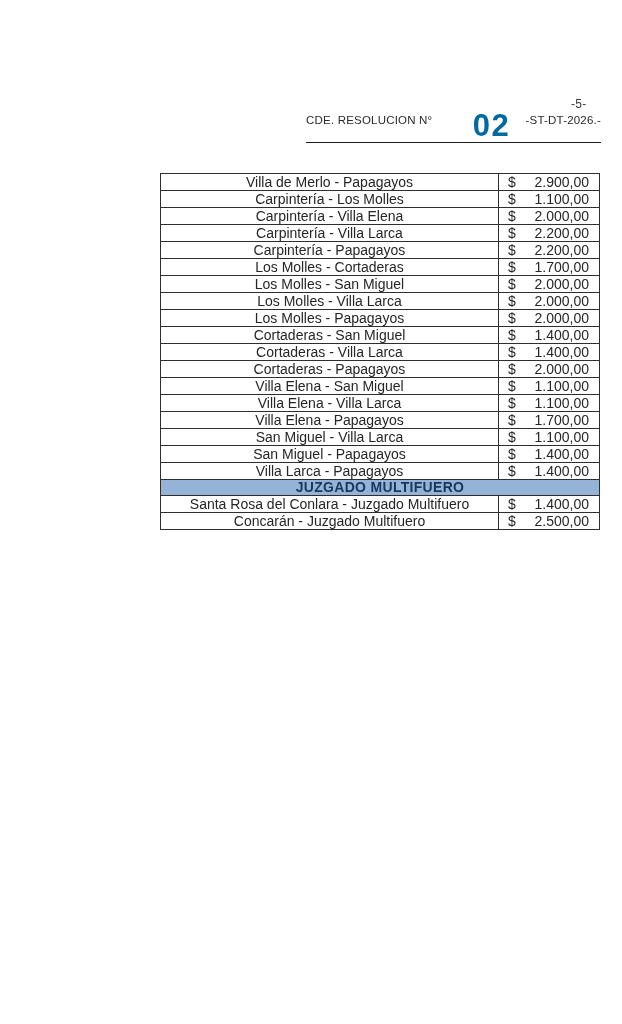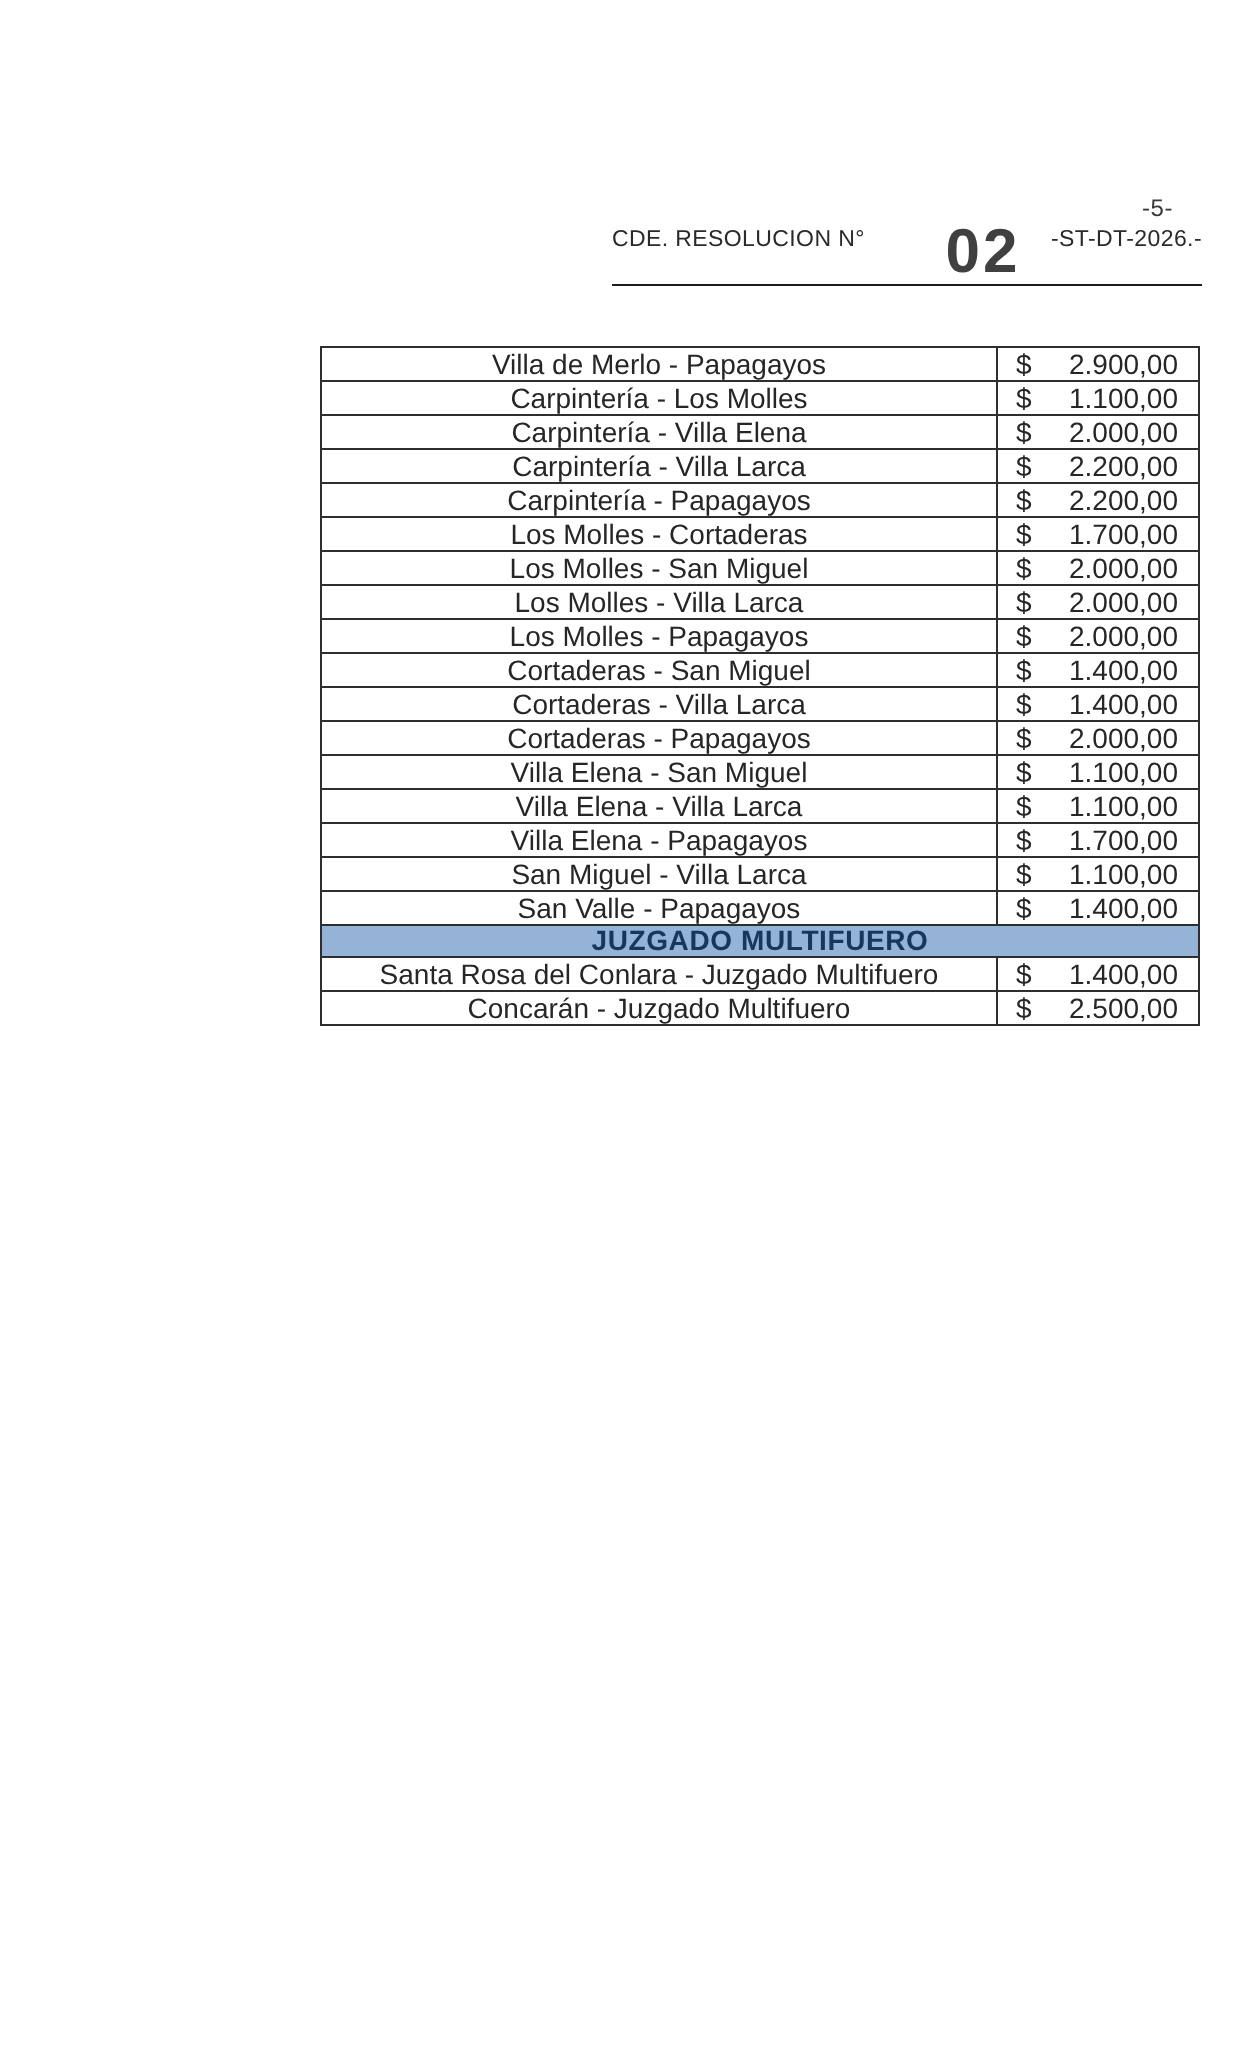--- a/index.html
+++ b/index.html
@@ -34,21 +34,21 @@
   }
   .res-prefix, .res-suffix {
     font-size:11.5px;
     color:#2a2a2a;
     letter-spacing:0.2px;
     white-space:nowrap;
   }
   .res-number {
     font-size:31px;
     font-weight:700;
-    color:#404040;
+    color:#0369a1;
     line-height:0.8;
     letter-spacing:1.5px;
     white-space:nowrap;
     margin-left:25px;
   }
   table.fares-table {
     position:absolute;
     left:160px; top:173px;
     width:439px;
     border-collapse:collapse;
@@ -238,21 +238,30 @@
         <tr>
           <td class="route-cell">San Miguel - Villa Larca</td>
           <td class="price-cell">
             <div class="price-inner">
               <span>$</span>
               <span>1.100,00</span>
             </div>
           </td>
         </tr>
         <tr>
-          <td class="route-cell">San Valle - Papagayos</td>
+          <td class="route-cell">San Miguel - Papagayos</td>
+          <td class="price-cell">
+            <div class="price-inner">
+              <span>$</span>
+              <span>1.400,00</span>
+            </div>
+          </td>
+        </tr>
+        <tr>
+          <td class="route-cell">Villa Larca - Papagayos</td>
           <td class="price-cell">
             <div class="price-inner">
               <span>$</span>
               <span>1.400,00</span>
             </div>
           </td>
         </tr>
         <tr>
           <td colspan="2" class="section-cell" style="background: rgb(149, 179, 215); color: rgb(23, 55, 94);">JUZGADO MULTIFUERO</td>
         </tr>

